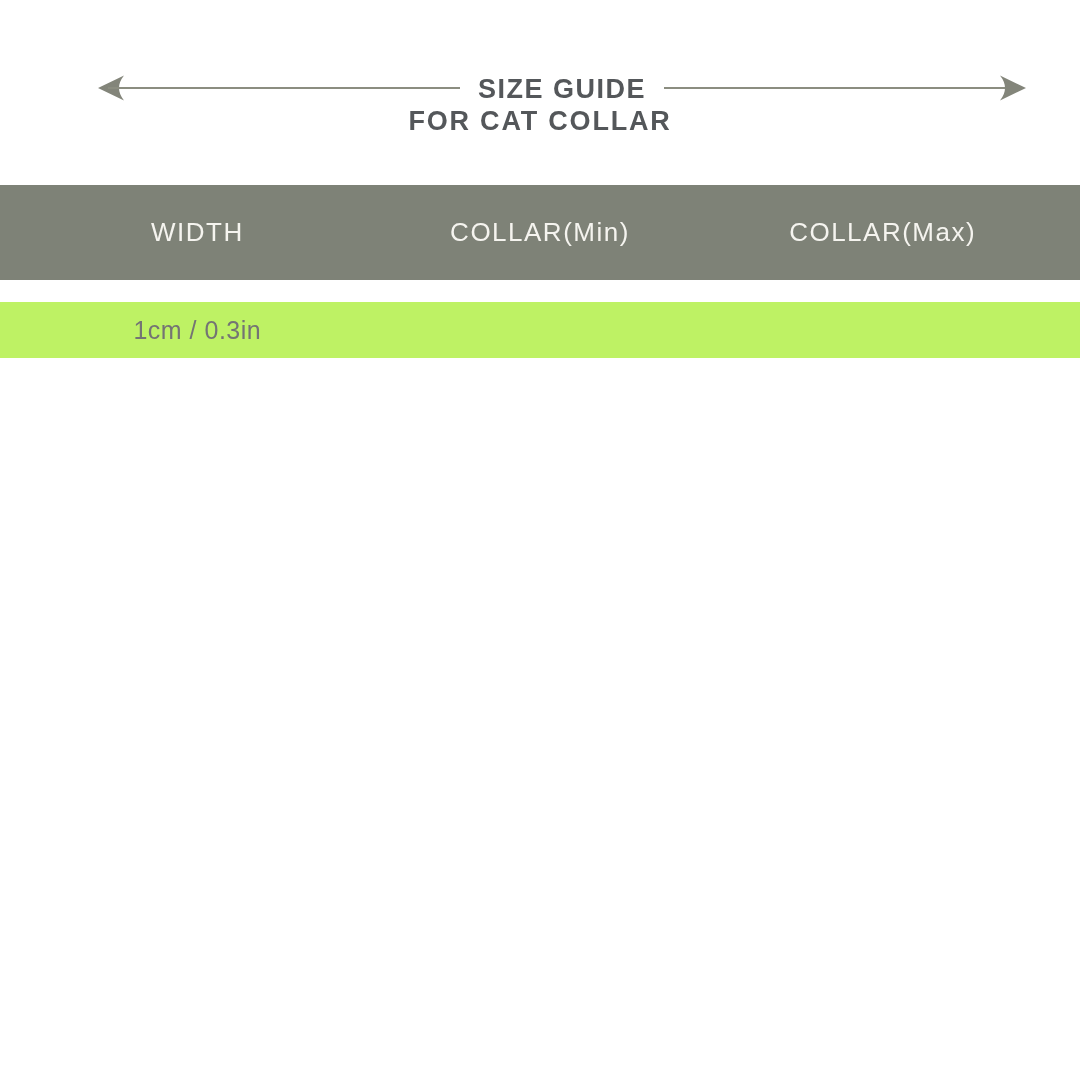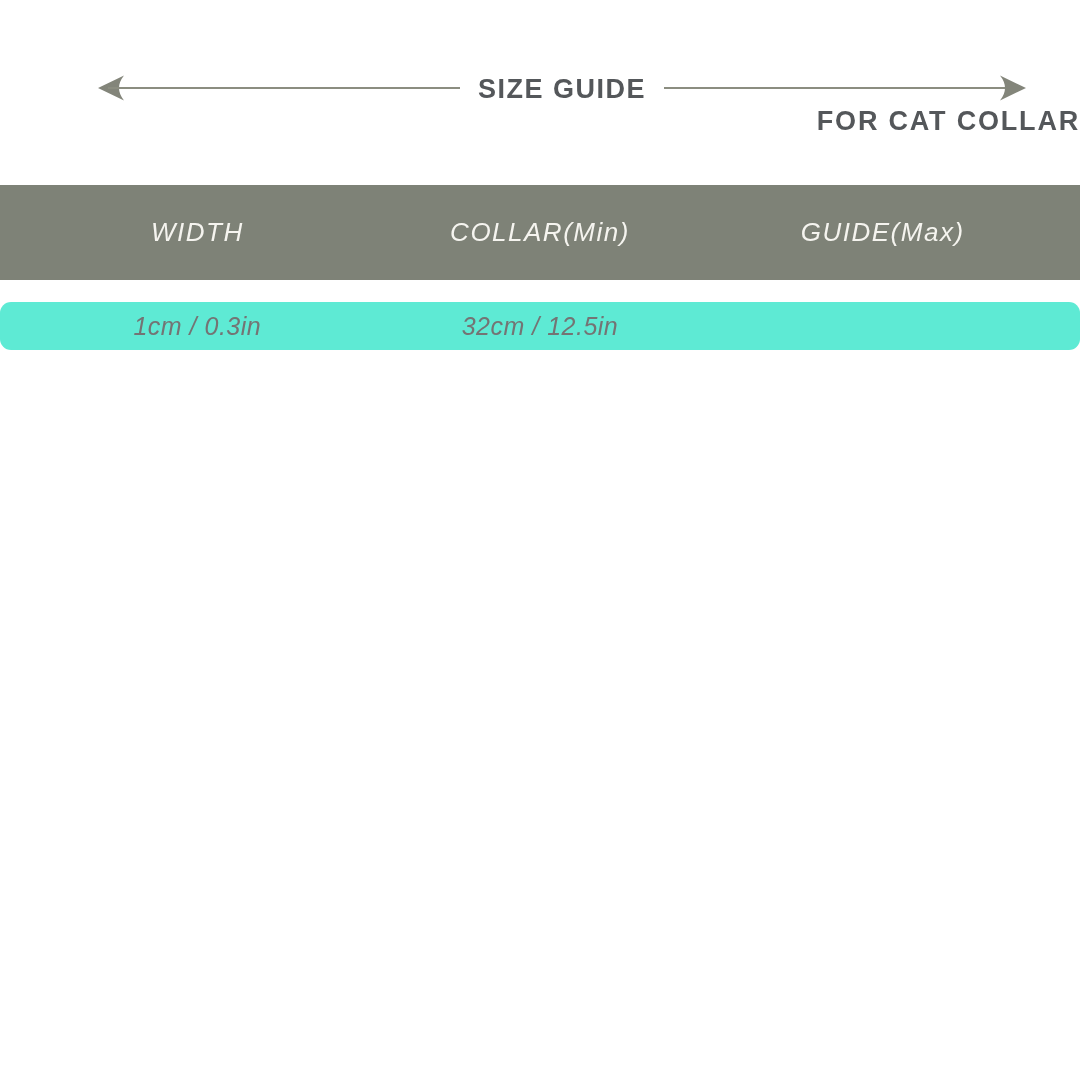--- a/index.html
+++ b/index.html
@@ -47,57 +47,55 @@
     flex: 0 0 auto;
     padding: 0 18px;
     font-size: 27px;
     font-weight: bold;
     letter-spacing: 1.5px;
     color: #54575a;
     white-space: nowrap;
   }
   .subtitle {
     margin-top: 4px;
-    text-align: right;
+    text-align: center;
     font-size: 27px;
     font-weight: bold;
     letter-spacing: 1.8px;
     color: #54575a;
   }
   
   .size-table {
     margin-top: 48px;
   }
   .thead, .trow {
     display: grid;
     grid-template-columns: repeat(3, 1fr);
     align-items: center;
     padding: 0 26px;
     box-sizing: border-box;
-    font-style: italic;
   }
   .thead {
     height: 95px;
     background: #7e8277;
   }
   .th {
     text-align: center;
     color: #f5f4ef;
     font-size: 26px;
     font-weight: normal;
     letter-spacing: 1.5px;
   }
   .tgap {
     height: 22px;
     background: #ffffff;
   }
   .trow {
-    height: 48px;
-    background: #5eead4;
-    border-radius: 11px;
+    height: 56px;
+    background: #bef264;
   }
   .td {
     text-align: center;
     color: #747474;
     font-size: 25px;
     letter-spacing: 0.5px;
   }
 </style>
 </head>
 <body>
@@ -126,25 +124,24 @@
     </div>
 
     <div class="subtitle">FOR CAT COLLAR</div>
   </div>
 
   <div class="size-table">
 
     <div class="thead">
       <div class="th">WIDTH</div>
       <div class="th">COLLAR(Min)</div>
-      <div class="th">GUIDE(Max)</div>
+      <div class="th">COLLAR(Max)</div>
     </div>
 
     <div class="tgap"></div>
 
     <div class="trow">
       <div class="td">1cm / 0.3in</div>
-      <div class="td">32cm / 12.5in</div>
     </div>
 
   </div>
 
 </div>
 
 </body></html>

